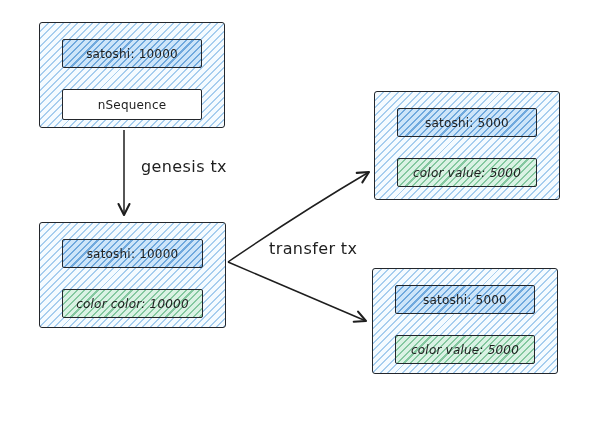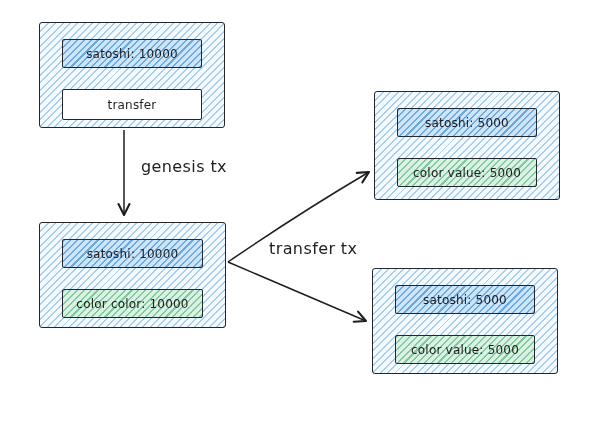--- a/index.html
+++ b/index.html
@@ -36,20 +36,21 @@
         rgba(36,120,199,0.55) 0px, rgba(36,120,199,0.55) 1.5px,
         rgba(255,255,255,0) 1.5px, rgba(255,255,255,0) 4.8px),
       #cde5f9;
   }
   .f-green{
     background:
       repeating-linear-gradient(135deg,
         rgba(47,158,92,0.50) 0px, rgba(47,158,92,0.50) 1.5px,
         rgba(255,255,255,0) 1.5px, rgba(255,255,255,0) 4.8px),
       #daf2e4;
+    font-style: italic;
   }
   .f-plain{background:#ffffff;}
 
   .edge-label{
     position:absolute;font-size:16px;letter-spacing:0.4px;
     color:#1e1e1e;white-space:nowrap;
   }
   #genesis-label{left:141px;top:157px;}
   #transfer-label{left:269px;top:239px;}
 
@@ -71,21 +72,21 @@
         <path d="M2,2 L10,6 L2,10" fill="none" stroke="#1e1e1e" stroke-width="1.5" stroke-linecap="round" stroke-linejoin="round"></path>
       </marker>
     </defs>
     <path d="M124,130 L124,215" fill="none" stroke="#1e1e1e" stroke-width="1.5" marker-end="url(#ah)"></path>
     <path d="M228,262 Q298,214 369,172" fill="none" stroke="#1e1e1e" stroke-width="1.5" marker-end="url(#ah)"></path>
     <path d="M228,262 Q296,291 366,321" fill="none" stroke="#1e1e1e" stroke-width="1.5" marker-end="url(#ah)"></path>
   </svg>
 
   <div class="node" id="node-0">
     <div class="field row1 f-blue">satoshi: 10000</div>
-    <div class="field row2 f-plain">transfer</div>
+    <div class="field row2 f-plain">nSequence</div>
   </div>
 
   <div class="node" id="node-1">
     <div class="field row1 f-blue">satoshi: 10000</div>
     <div class="field row2 f-green">color color: 10000</div>
   </div>
 
   <div class="node" id="node-2">
     <div class="field row1 f-blue">satoshi: 5000</div>
     <div class="field row2 f-green">color value: 5000</div>

